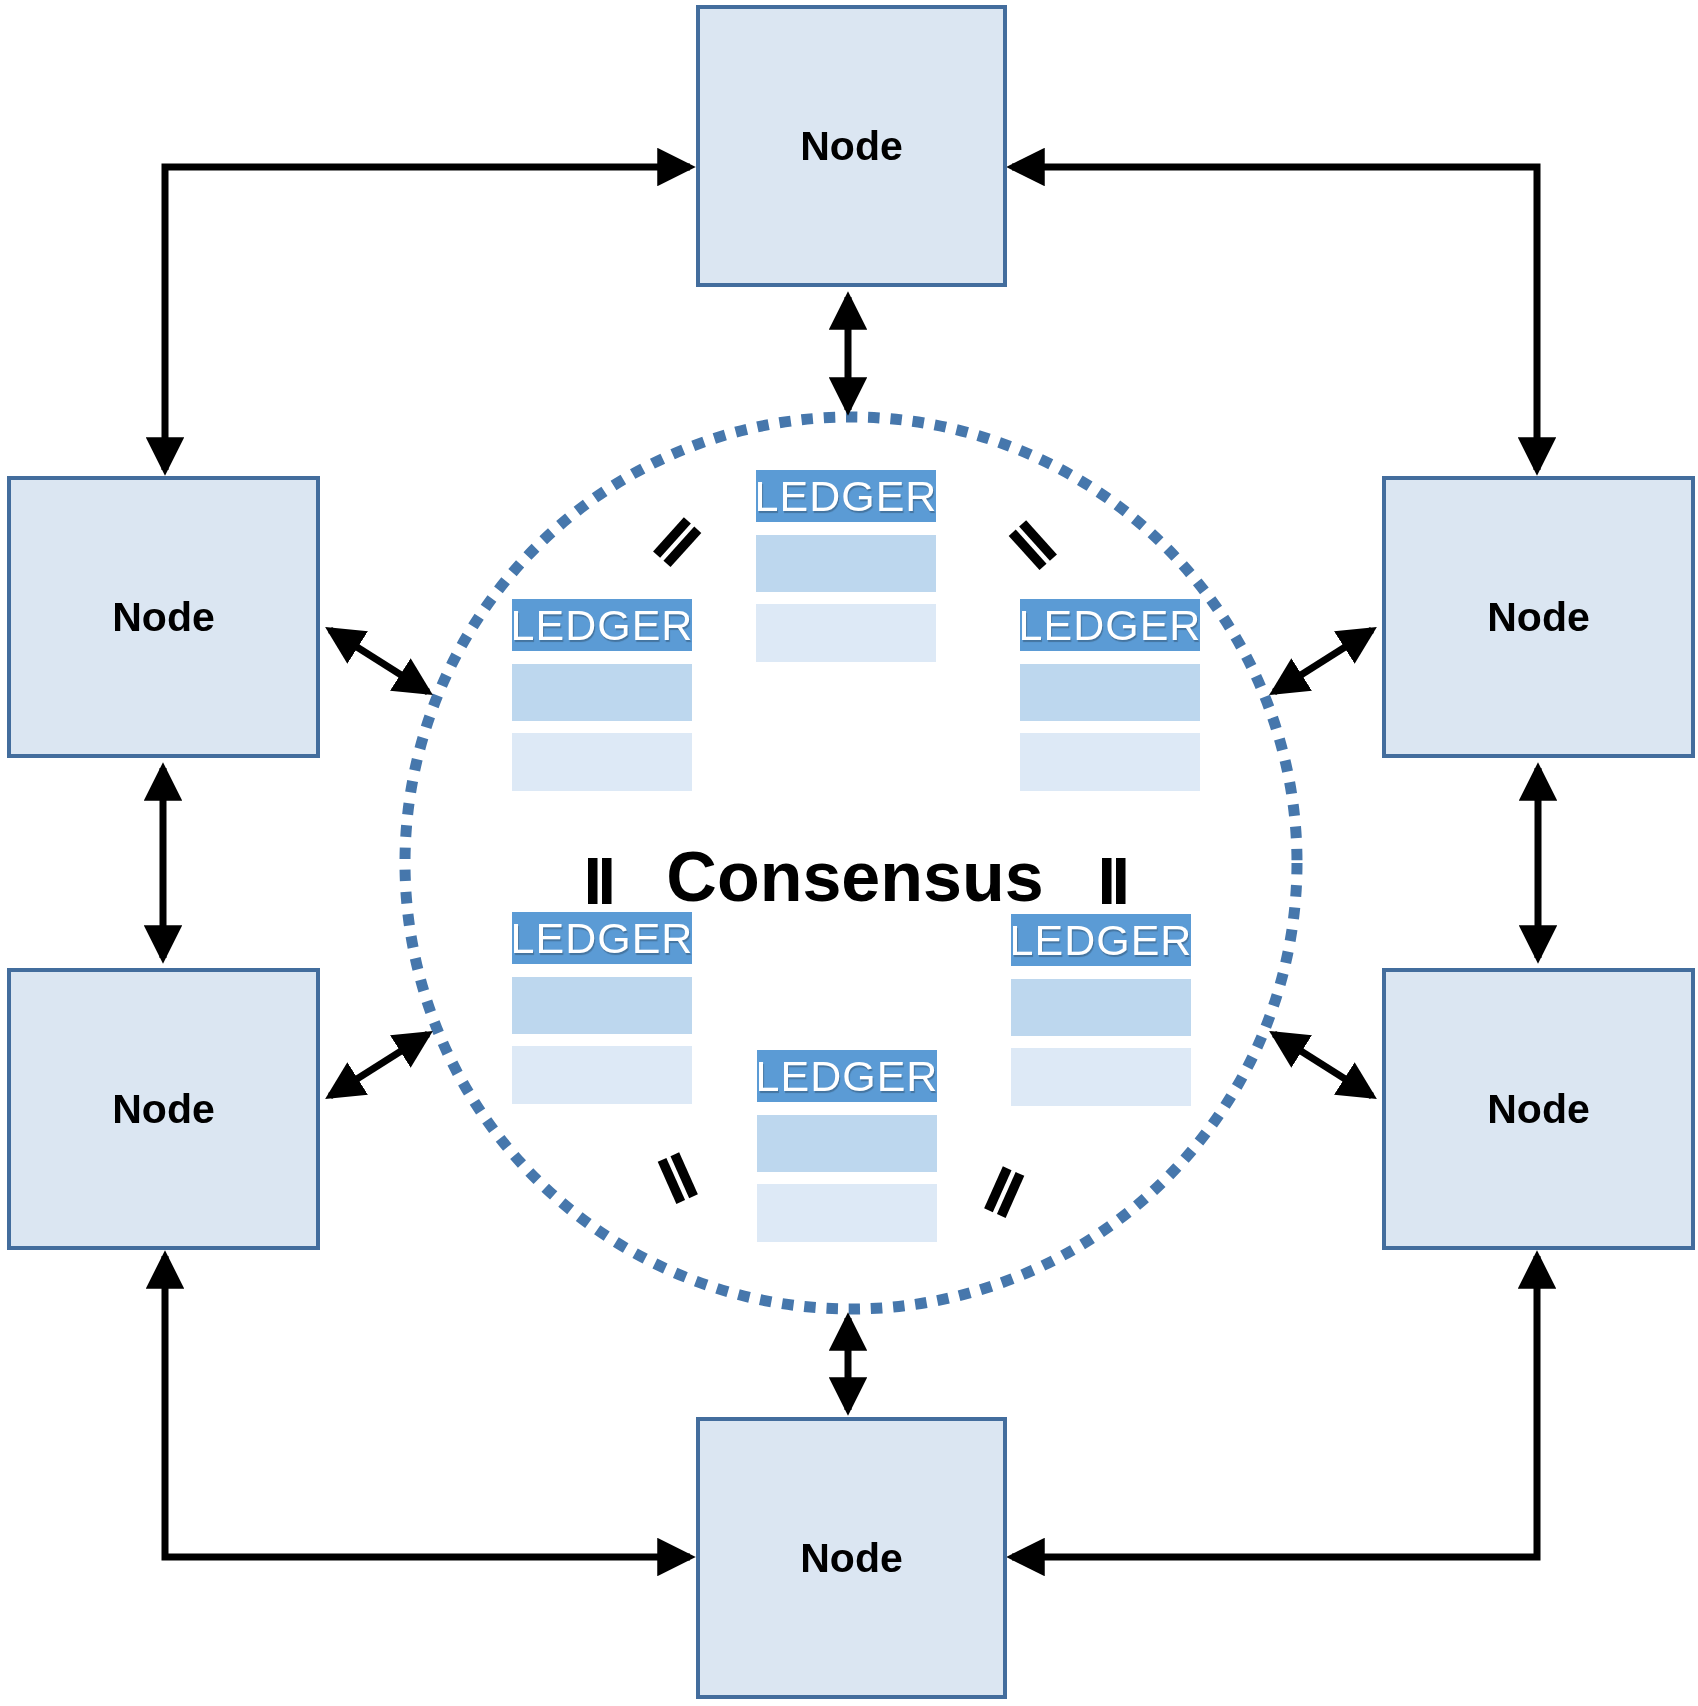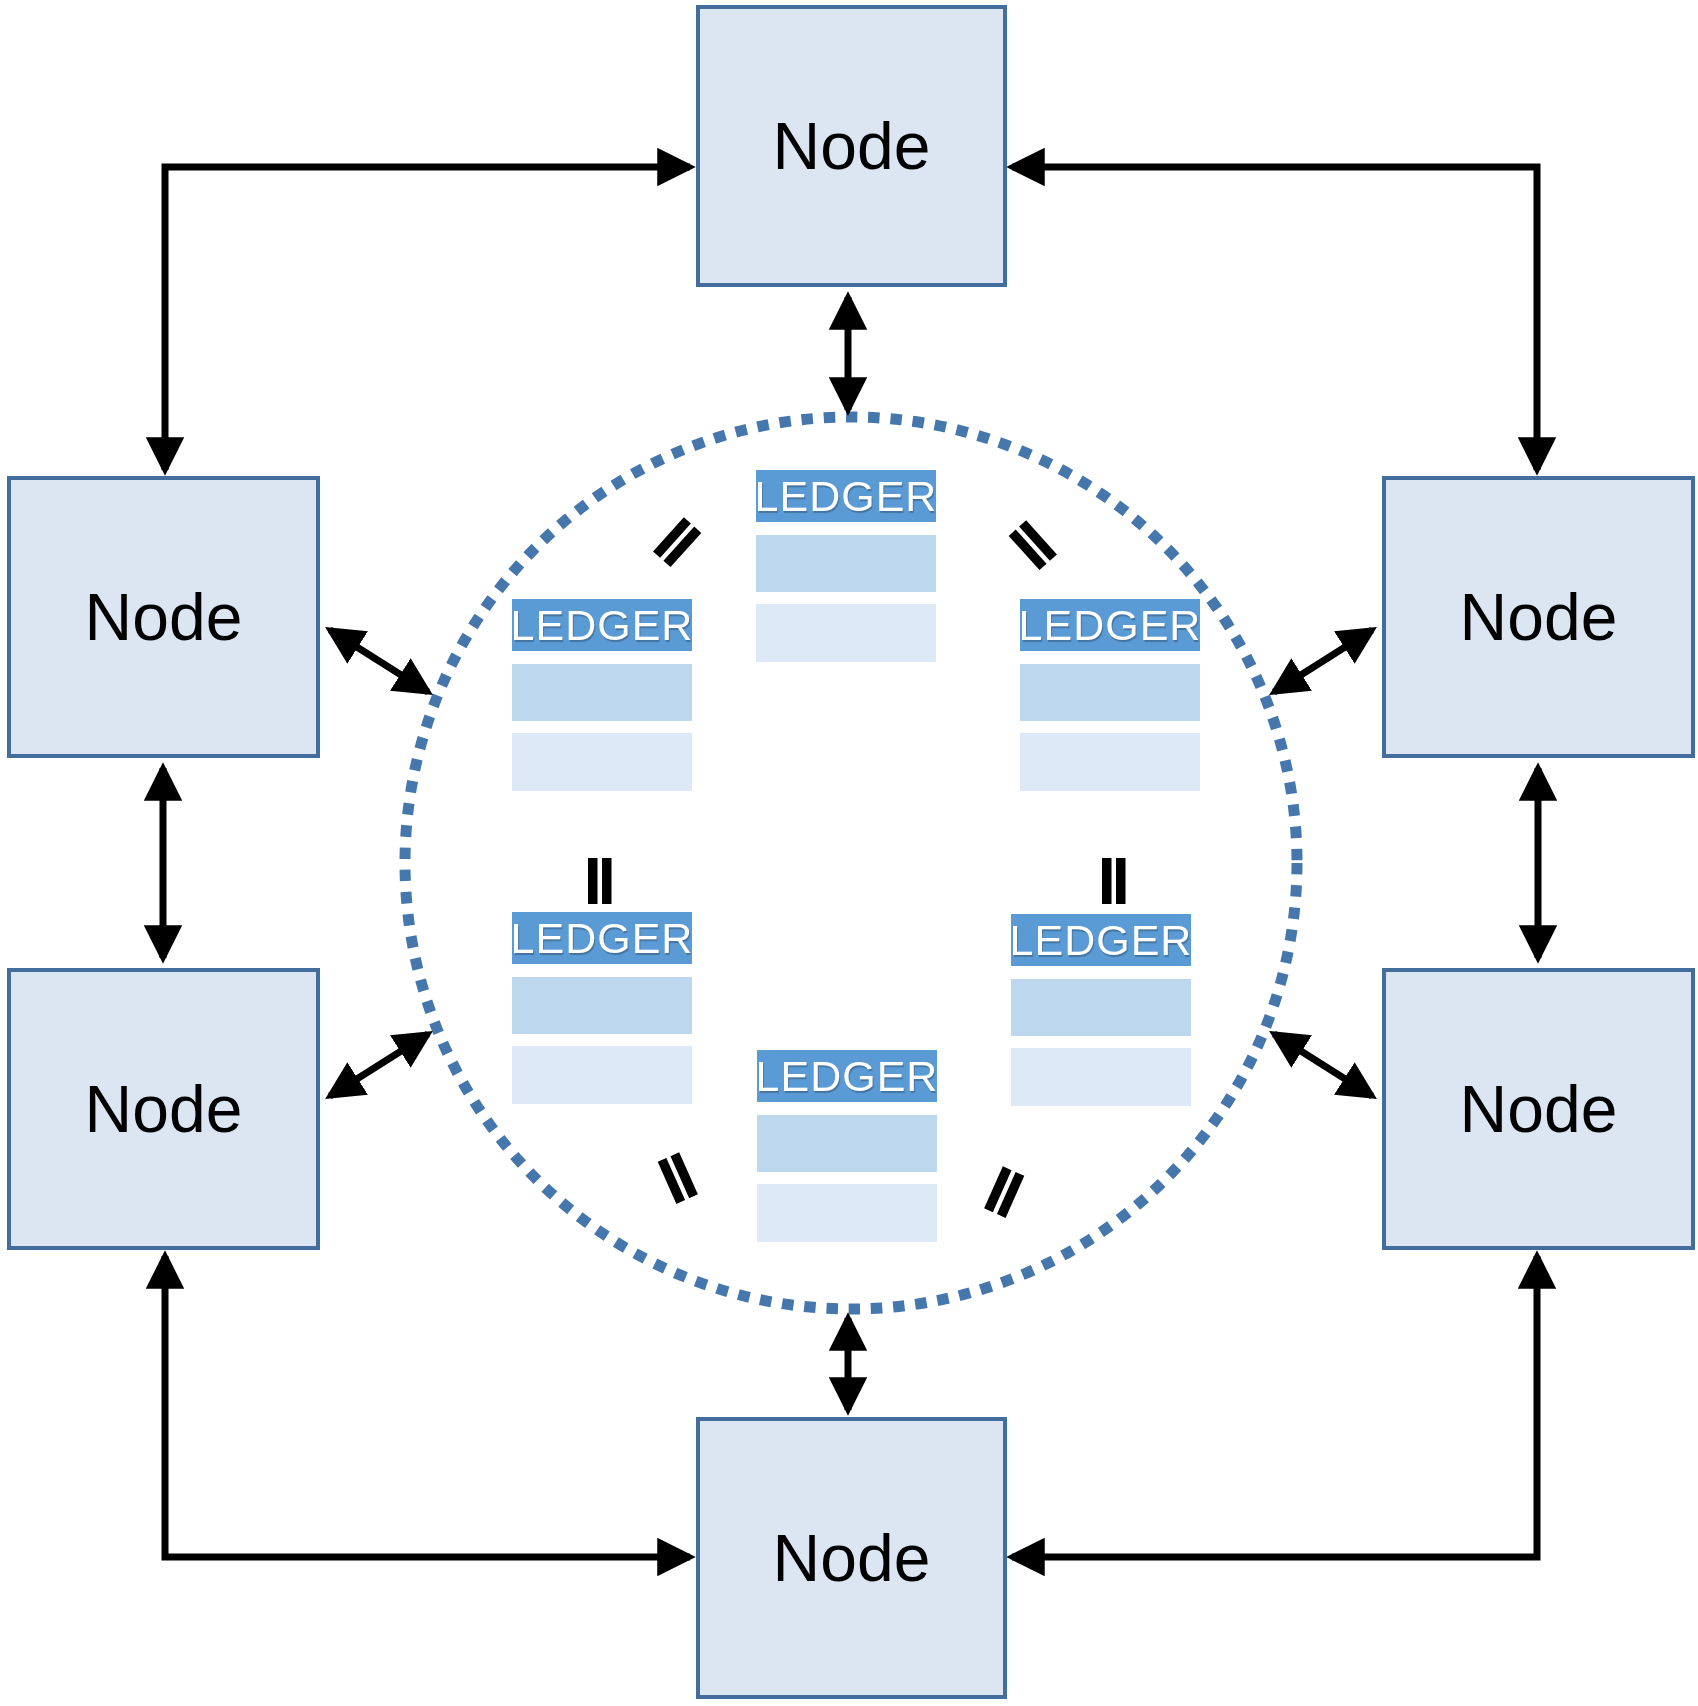--- a/index.html
+++ b/index.html
@@ -19,21 +19,21 @@
     font-family:"Liberation Sans", sans-serif;background:#ffffff;
   }
   #wires{position:absolute;left:0;top:0;width:1698px;height:1706px;}
   .node-box{
     position:absolute;box-sizing:border-box;
     background:var(--node_fill);
     border:4px solid var(--node_border);
     display:flex;align-items:center;justify-content:center;
   }
   .node-label{
-    font-size:66px;font-weight:400;color:var(--text_color);letter-spacing:0px;
+    font-size:41px;font-weight:700;color:var(--text_color);letter-spacing:0px;
   }
   .node-top{left:696px;top:5px;width:311px;height:282px;}
   .node-left-upper{left:7px;top:476px;width:313px;height:282px;}
   .node-left-lower{left:7px;top:968px;width:313px;height:282px;}
   .node-right-upper{left:1382px;top:476px;width:313px;height:282px;}
   .node-right-lower{left:1382px;top:968px;width:313px;height:282px;}
   .node-bottom{left:696px;top:1417px;width:311px;height:282px;}
   .ledger{position:absolute;width:180px;}
   .ledger-header{
     width:180px;height:52px;background:var(--ledger_header);
@@ -159,14 +159,15 @@
     <div class="ledger-header">LEDGER</div>
     <div class="ledger-row1"></div>
     <div class="ledger-row2"></div>
   </div>
   <div class="ledger ledger-bottom-center">
     <div class="ledger-header">LEDGER</div>
     <div class="ledger-row1"></div>
     <div class="ledger-row2"></div>
   </div>
 
+  <div class="consensus-label">Consensus</div>
 
 </div>
 
 </body></html>

